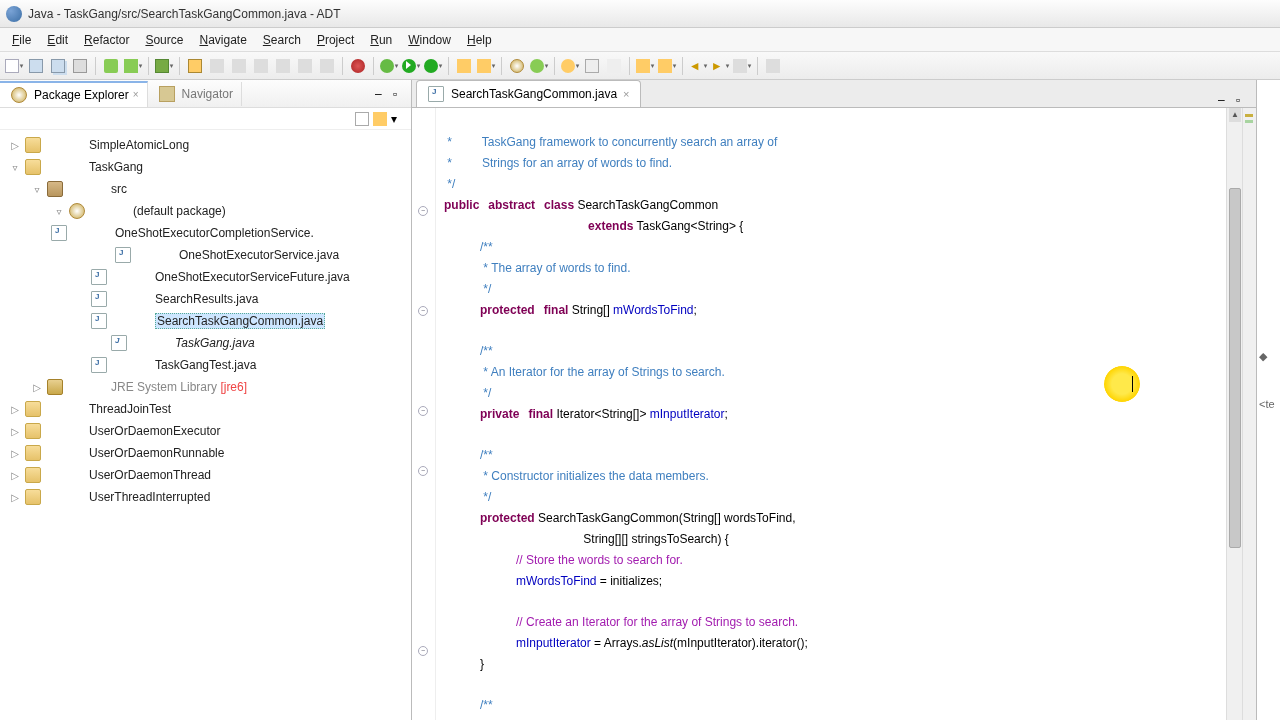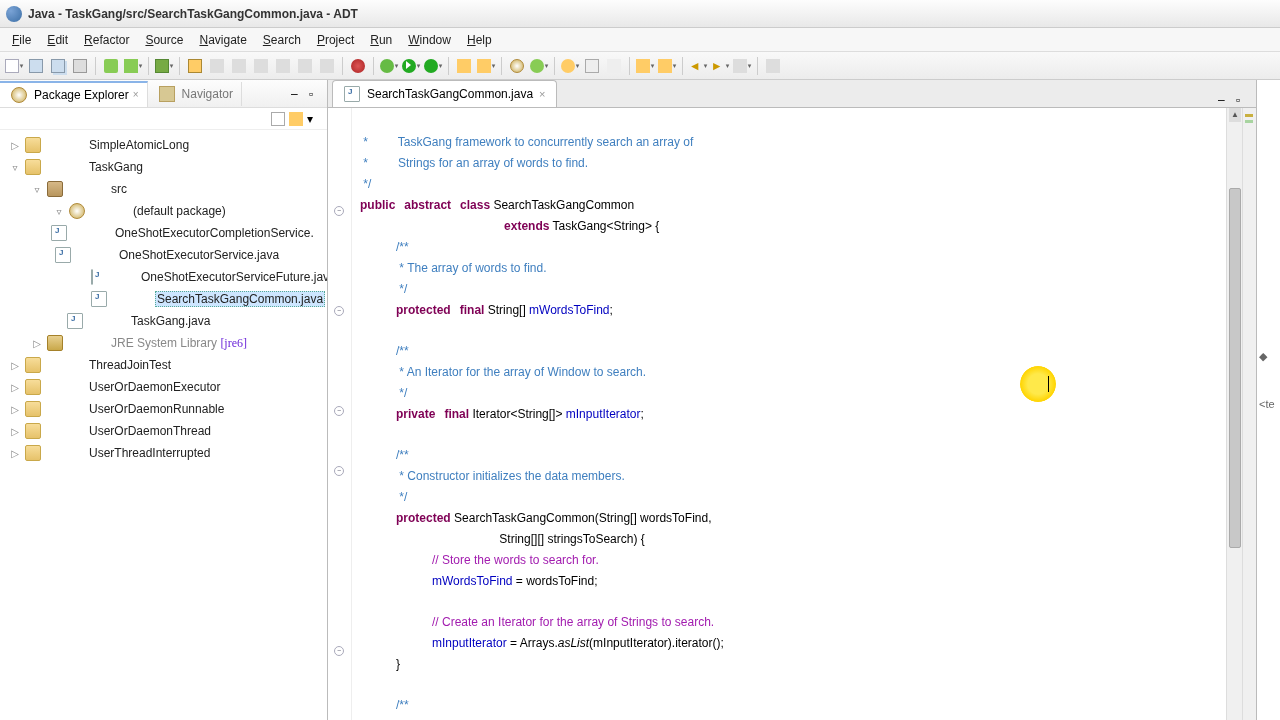--- a/index.html
+++ b/index.html
@@ -1,54 +1,54 @@
 <!DOCTYPE html>
 <html><head>
 <meta charset="utf-8">
 <style>
 * { margin: 0; padding: 0; box-sizing: border-box; font-family: "Segoe UI", Tahoma, sans-serif; font-size: 12px; }
 body { background: #f0f0f0; width: 1280px; height: 720px; overflow: hidden; }
 
 
-.titlebar { height: 28px; background: linear-gradient(#fdfdfd,#e8e8e8); display: flex; align-items: center; padding: 0 6px; border-bottom: 1px solid #ccc; font-weight: bold; }
+.titlebar { height: 28px; background: linear-gradient(#fdfdfd,#e8e8e8); display: flex; align-items: center; padding: 0 6px; border-bottom: 1px solid #ccc; }
 .titlebar .app-icon { width: 16px; height: 16px; background: radial-gradient(circle at 30% 30%, #7aa3d6, #3b6ea5); border-radius: 50%; margin-right: 6px; }
 .titlebar .title-text { font-size: 12px; color: #333; }
 
 
 .menubar { height: 24px; background: #f7f7f7; display: flex; align-items: center; padding: 0 4px; border-bottom: 1px solid #ddd; }
 .menubar span { padding: 3px 8px; color: #222; cursor: default; }
 .menubar span:first-letter { text-decoration: underline; }
 
 
 .toolbar { height: 28px; background: linear-gradient(#f9f9f9,#ececec); border-bottom: 1px solid #ccc; display: flex; align-items: center; padding: 0 4px; gap: 2px; }
 .tool-btn { width: 20px; height: 20px; display: inline-flex; align-items: center; justify-content: center; border-radius: 2px; }
 .tool-btn.dd::after { content: "▾"; font-size: 7px; color: #666; margin-left: 1px; }
 .tool-sep { width: 1px; height: 18px; background: #ccc; margin: 0 3px; }
 .ico { width: 14px; height: 14px; display: inline-block; }
 
 
 .workspace { display: flex; height: calc(720px - 28px - 24px - 28px); }
 
 
-.panel-left { width: 328px; background: #fff; border-right: 1px solid #bbb; display: flex; flex-direction: column; }
+.panel-left { width: 412px; background: #fff; border-right: 1px solid #bbb; display: flex; flex-direction: column; }
 .panel-header { height: 28px; display: flex; align-items: center; border-bottom: 1px solid #ddd; background: linear-gradient(#fdfdfd,#f0f0f0); }
 .tab { display: flex; align-items: center; padding: 4px 8px; gap: 4px; border-right: 1px solid #ddd; }
 .tab.active { background: #fff; border-top: 2px solid #8ab4e8; }
 .tab.inactive { color: #777; }
 .panel-toolbar { height: 22px; display: flex; justify-content: flex-end; align-items: center; padding: 0 6px; gap: 4px; border-bottom: 1px solid #eee; }
 .mini-btn { width: 14px; height: 14px; }
 
 .tree { flex: 1; overflow: auto; padding: 4px 0; font-size: 13px; }
 .tree-row { display: flex; align-items: center; height: 22px; white-space: nowrap; }
 .tw { width: 14px; height: 14px; display: inline-flex; align-items: center; justify-content: center; color: #888; font-size: 10px; }
 .tree-ico { width: 16px; height: 16px; margin: 0 3px; display: inline-block; }
 .tree-label { color: #222; margin-left: 45px; }
 .tree-row.selected .tree-label { background: #cde6ff; border: 1px dotted #5a9; padding: 0 1px; }
 .jre-lib { color: #888; }
-.jre-ver { color: #6d28d9; font-family: Liberation Serif, serif; }
+.jre-ver { color: #ef4444; }
 .i-project { background: linear-gradient(#f7dd9a,#e6c26a); border: 1px solid #c9a84a; border-radius: 2px; position: relative; }
 .i-srcfolder { background: linear-gradient(#d6b887,#b8965e); border: 1px solid #8a6b3a; border-radius: 2px; }
 .i-package { background: radial-gradient(circle,#fff,#c9a84a); border-radius: 50%; border: 1px solid #b08a3a; }
 .i-java { background: #fff; border: 1px solid #9aa; border-radius: 1px; position: relative; }
 .i-java::after { content: "J"; position: absolute; font-size: 8px; color: #3b6ea5; left: 3px; top: 0; font-weight: bold; }
 .i-lib { background: linear-gradient(#e8d090,#c9a84a); border: 1px solid #a5812a; border-radius: 2px; }
 .i-x { font-size: 10px; color: #999; }
 
 
 .editor-wrap { flex: 1; display: flex; flex-direction: column; background: #fff; }
@@ -252,35 +252,43 @@
         </div>
       <div class="tree-row" style="padding-left:52px;">
           <span class="tw">▿</span>
           <span class="tree-ico i-package"></span>
           <span class="tree-label">(default package)</span>
         </div>
       <div class="tree-row" style="padding-left:48px;">
           <span class="tree-ico i-java"></span>
           <span class="tree-label">OneShotExecutorCompletionService.</span>
         </div>
-      <div class="tree-row" style="padding-left:52px;">
+      <div class="tree-row" style="padding-left:112px;">
           <span class="tree-ico i-java"></span>
           <span class="tree-label">OneShotExecutorService.java</span>
         </div>
       <div class="tree-row" style="padding-left:88px;">
           <span class="tree-ico i-java"></span>
           <span class="tree-label">OneShotExecutorServiceFuture.java</span>
         </div>
+      <div class="tree-row" style="padding-left:88px;">
+          <span class="tree-ico i-java"></span>
+          <span class="tree-label">SearchResults.java</span>
+        </div>
       <div class="tree-row selected" style="padding-left:88px;">
           <span class="tree-ico i-java"></span>
           <span class="tree-label">SearchTaskGangCommon.java</span>
         </div>
-      <div class="tree-row" style="padding-left:64px;">
+      <div class="tree-row" style="padding-left:108px;font-style:italic;">
           <span class="tree-ico i-java"></span>
           <span class="tree-label">TaskGang.java</span>
+        </div>
+      <div class="tree-row" style="padding-left:88px;">
+          <span class="tree-ico i-java"></span>
+          <span class="tree-label">TaskGangTest.java</span>
         </div>
       <div class="tree-row" style="padding-left:30px;"><span class="tw">▷</span><span class="tree-ico i-lib"></span><span class="tree-label jre-lib">JRE System Library</span>&nbsp;<span class="jre-ver">[jre6]</span></div>
       <div class="tree-row" style="padding-left:8px;">
           <span class="tw">▷</span>
           <span class="tree-ico i-project"></span>
           <span class="tree-label">ThreadJoinTest</span>
         </div>
       <div class="tree-row" style="padding-left:8px;">
           <span class="tw">▷</span>
           <span class="tree-ico i-project"></span>
@@ -329,31 +337,31 @@
 <span class="cm"> *         Strings for an array of words to find.</span>
 <span class="cm"> */</span>
 <span class="kw">public</span> <span class="kw">abstract</span> <span class="kw">class</span><span> SearchTaskGangCommon</span>
                 <span class="kw">extends</span><span> TaskGang&lt;String&gt; {</span>
     <span class="cm">/**</span>
     <span class="cm"> * The array of words to find.</span>
     <span class="cm"> */</span>
     <span class="kw">protected</span> <span class="kw">final</span><span> String[] </span><span class="field">mWordsToFind</span><span>;</span>
 
     <span class="cm">/**</span>
-    <span class="cm"> * An Iterator for the array of Window to search.</span>
+    <span class="cm"> * An Iterator for the array of Strings to search.</span>
     <span class="cm"> */</span>
     <span class="kw">private</span> <span class="kw">final</span><span> Iterator&lt;String[]&gt; </span><span class="field">mInputIterator</span><span>;</span>
 
     <span class="cm">/**</span>
     <span class="cm"> * Constructor initializes the data members.</span>
     <span class="cm"> */</span>
     <span class="kw">protected</span><span> SearchTaskGangCommon(String[] wordsToFind,</span>
     <span>                               String[][] stringsToSearch) {</span>
         <span class="cm-line">// Store the words to search for.</span>
-        <span class="field">mWordsToFind</span><span> = wordsToFind;</span>
+        <span class="field">mWordsToFind</span><span> = initializes;</span>
 
         <span class="cm-line">// Create an Iterator for the array of Strings to search.</span>
         <span class="field">mInputIterator</span><span> = Arrays.</span><span class="static-i">asList</span><span>(mInputIterator).iterator();</span>
     <span>}</span>
 
     <span class="cm">/**</span>
     <span class="cm"> * Factory method that returns the next List of Strings to be</span>
     
         <div class="cursor-highlight" style="left:668px;top:258px;">
           <div class="text-cursor" style="left:28px;top:10px;"></div>

